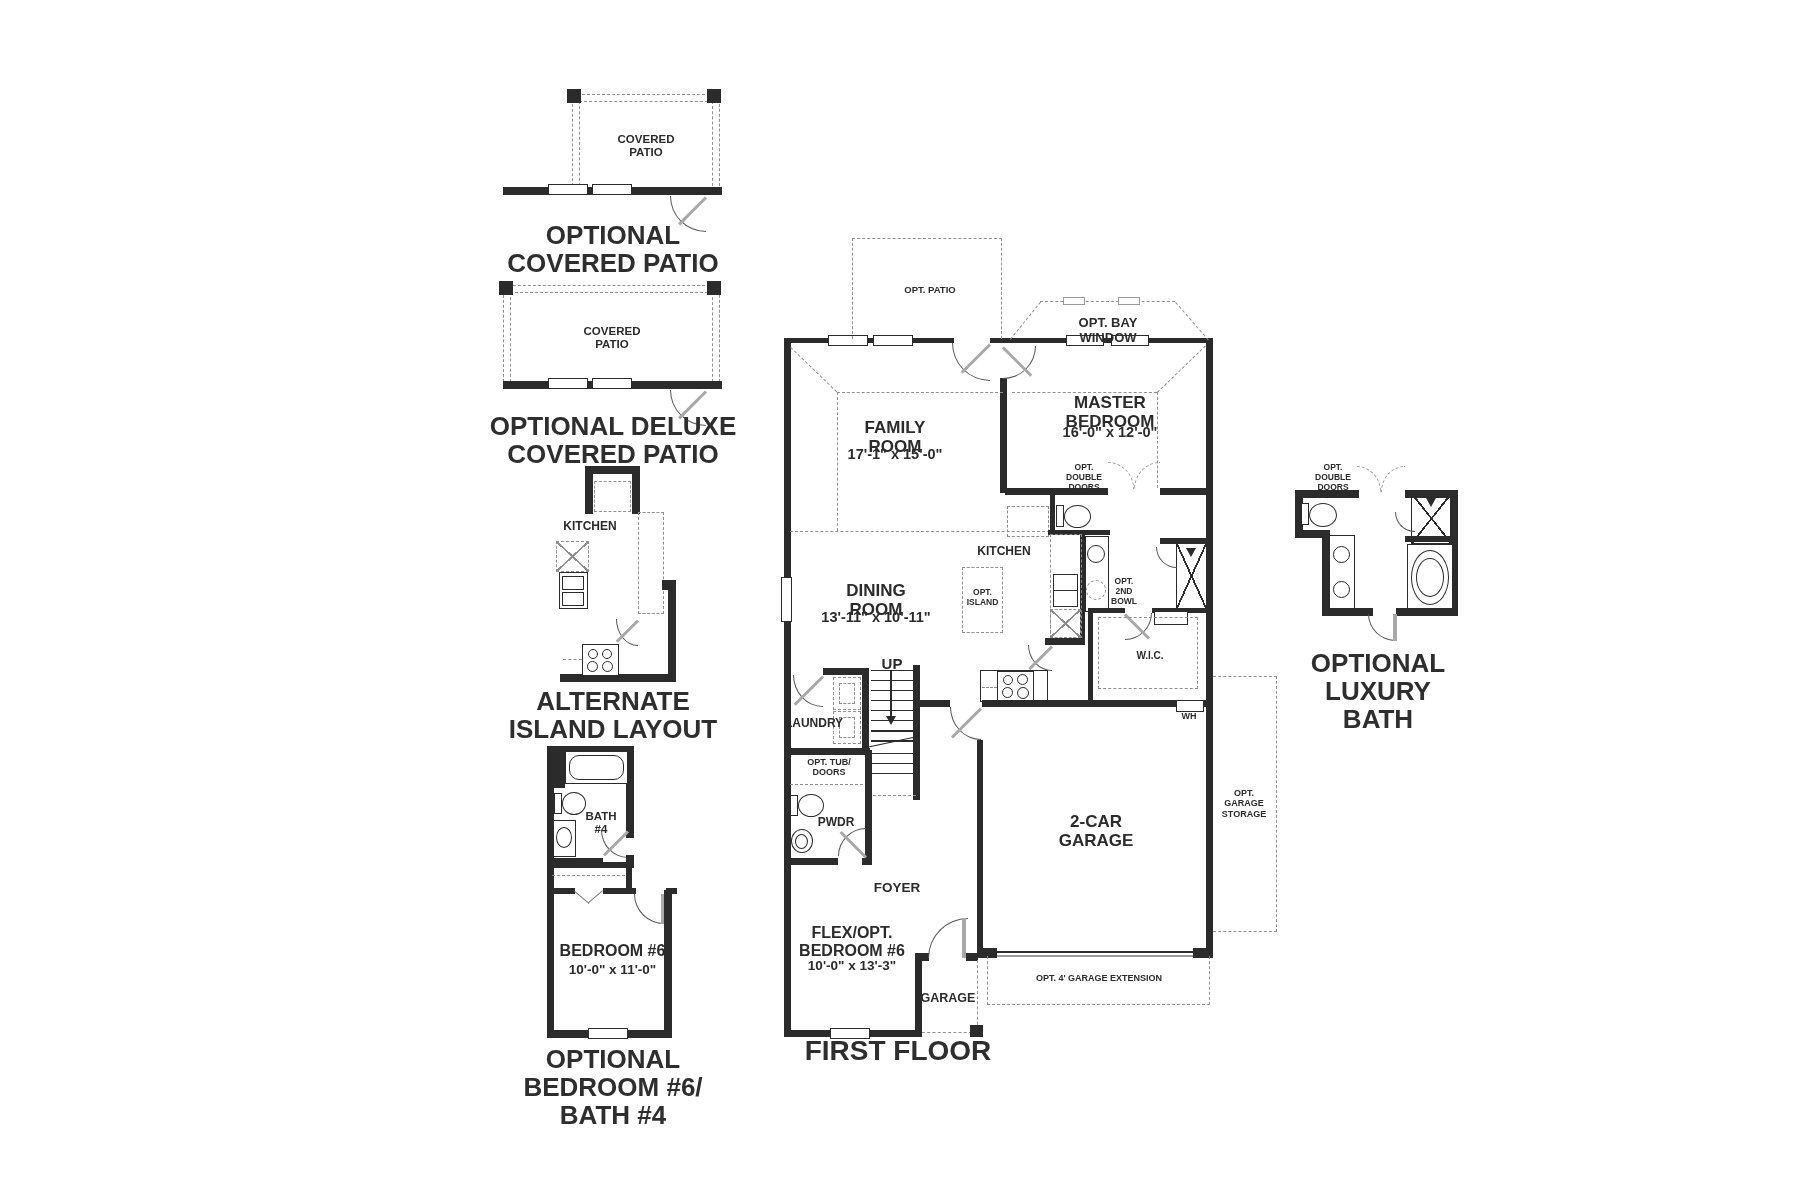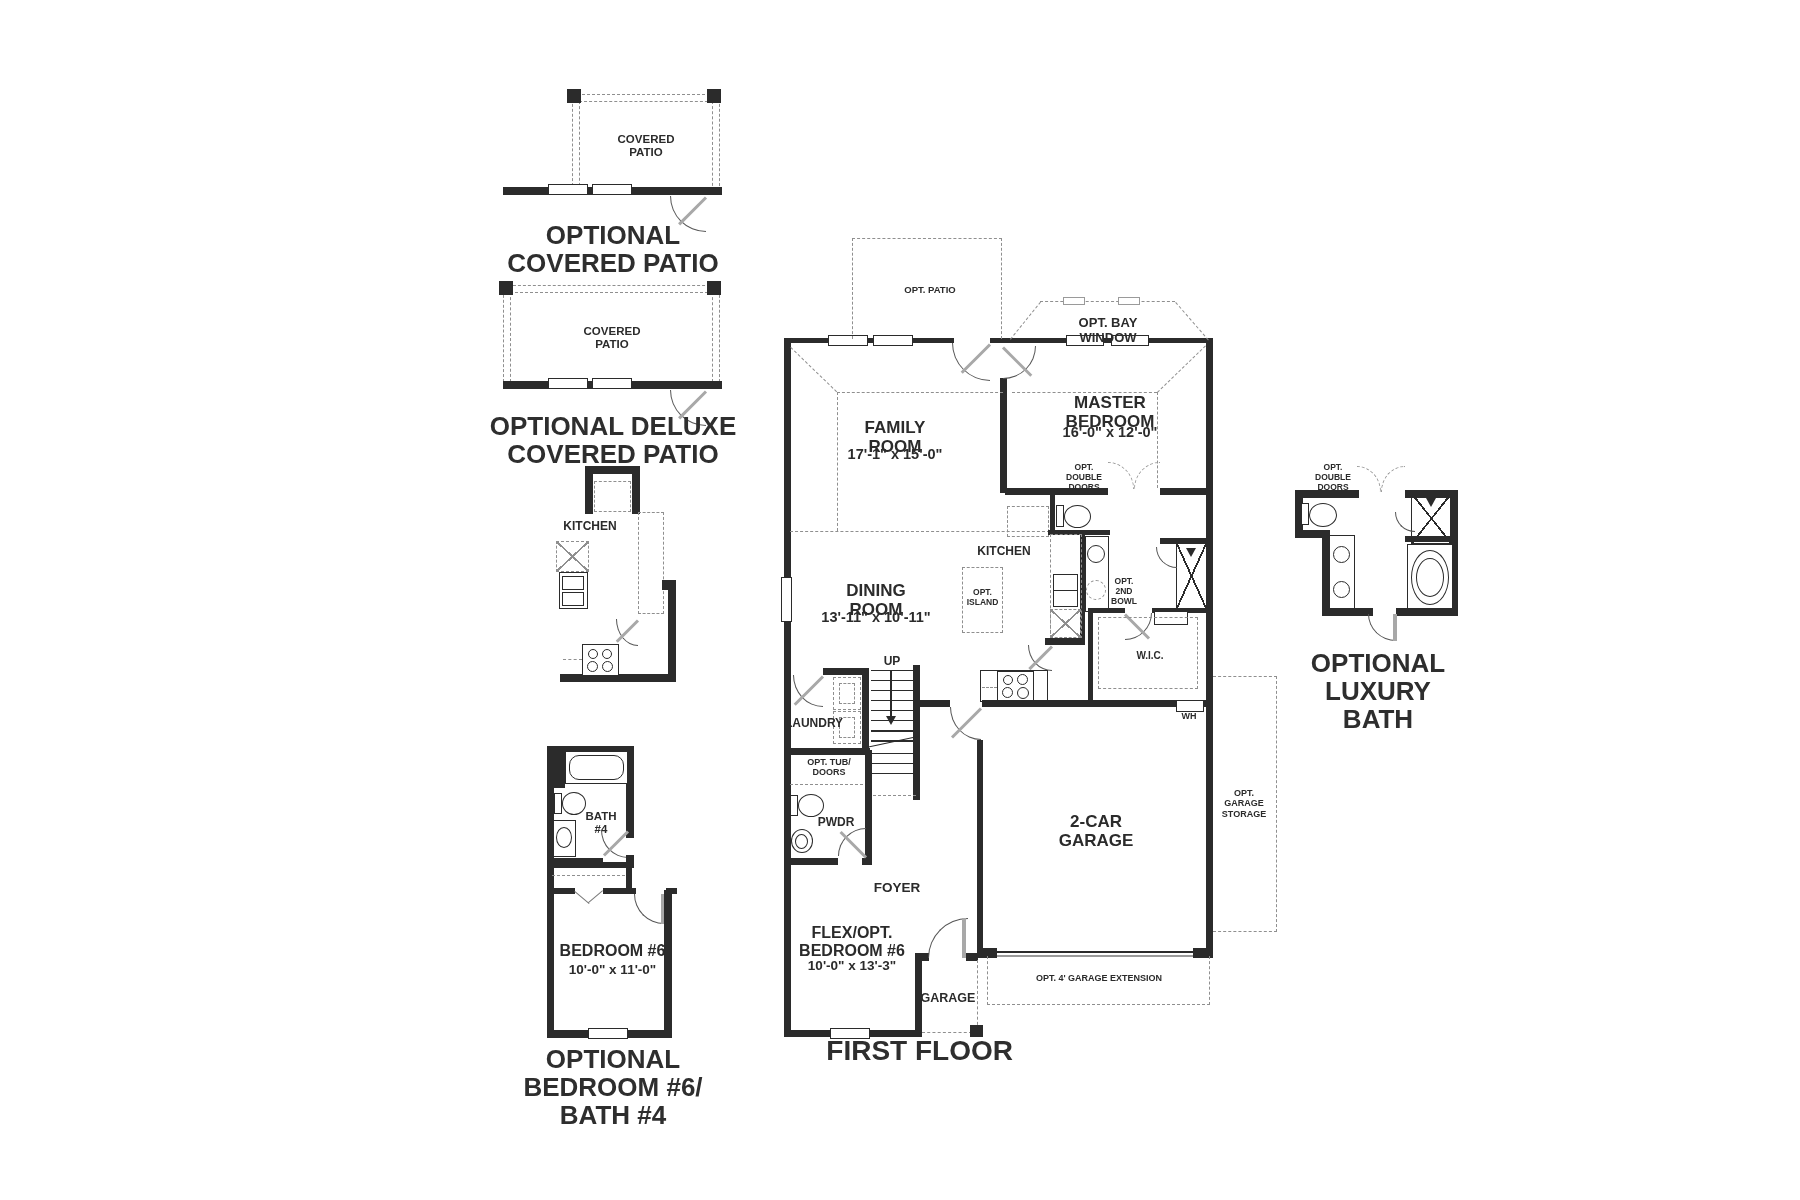--- a/index.html
+++ b/index.html
@@ -96,20 +96,22 @@
   <div class="abs thin" style="left:562px;top:592px;width:22px;height:14px;"></div>
   <div class="abs arc arc-bl" style="left:616px;top:619px;width:22px;height:27px;"></div>
   <div class="abs rleaf" style="left:638px;top:619px;width:30px;transform:rotate(135deg);"></div>
   <div class="abs thin" style="left:582px;top:644px;width:37px;height:32px;"></div>
   <div class="abs circ" style="left:588px;top:649px;width:10px;height:10px;"></div>
   <div class="abs circ" style="left:602px;top:649px;width:10px;height:10px;"></div>
   <div class="abs circ" style="left:587px;top:661px;width:11px;height:11px;"></div>
   <div class="abs circ" style="left:602px;top:661px;width:11px;height:11px;"></div>
   <div class="abs hdash" style="left:563px;top:659px;width:19px;"></div>
   <div class="abs t mid" style="left:544px;top:520px;width:92px;">KITCHEN</div>
+  <div class="abs t cap" style="left:483px;top:687px;width:260px;">ALTERNATE
+ISLAND LAYOUT</div>
 
   <div class="abs w" style="left:547px;top:746px;width:87px;height:8px;"></div>
   <div class="abs w" style="left:547px;top:746px;width:18px;height:42px;"></div>
   <div class="abs w" style="left:547px;top:746px;width:7px;height:292px;"></div>
   <div class="abs w" style="left:626px;top:746px;width:8px;height:92px;"></div>
   <div class="abs thin" style="left:565px;top:751px;width:63px;height:33px;"></div>
   <div class="abs thin" style="left:569px;top:755px;width:55px;height:25px;border-radius:10px;"></div>
   <div class="abs thin" style="left:554px;top:793px;width:8px;height:21px;"></div>
   <div class="abs circ" style="left:562px;top:792px;width:24px;height:23px;"></div>
   <div class="abs thin" style="left:553px;top:820px;width:23px;height:37px;"></div>
@@ -243,21 +245,21 @@
   <div class="abs w" style="left:913px;top:665px;width:7px;height:135px;"></div>
   <div class="abs arc arc-bl" style="left:793px;top:675px;width:30px;height:32px;"></div>
   <div class="abs rleaf" style="left:823px;top:675px;width:40px;transform:rotate(135deg);"></div>
   <div class="abs dash" style="left:833px;top:677px;width:28px;height:33px;"></div>
   <div class="abs dash" style="left:839px;top:683px;width:16px;height:21px;"></div>
   <div class="abs dash" style="left:833px;top:711px;width:28px;height:33px;"></div>
   <div class="abs dash" style="left:839px;top:717px;width:16px;height:21px;"></div>
   <div class="abs t lab" style="left:783px;top:717px;width:62px;">LAUNDRY</div>
   <div class="abs w" style="left:788px;top:748px;width:82px;height:7px;"></div>
 
-  <div class="abs t sm" style="left:878px;top:655px;width:28px;font-size:12px;">UP</div>
+  <div class="abs t sm" style="left:878px;top:655px;width:28px;font-size:15px;">UP</div>
   <div class="abs treads" style="left:871px;top:670px;width:42px;height:78px;"></div>
   <div class="abs w" style="left:890px;top:671px;width:2px;height:46px;"></div>
   <div class="abs" style="left:886px;top:716px;width:0;height:0;border-left:5px solid transparent;border-right:5px solid transparent;border-top:9px solid #2b2b2b;"></div>
   <div class="abs rline" style="left:866px;top:747px;width:54px;transform:rotate(-12deg);"></div>
   <div class="abs treads" style="left:871px;top:753px;width:42px;height:26px;"></div>
   <div class="abs hdash" style="left:868px;top:795px;width:48px;"></div>
 
   <div class="abs t sm" style="left:790px;top:757px;width:78px;font-size:9px;">OPT. TUB/
 DOORS</div>
   <div class="abs hdash" style="left:790px;top:784px;width:78px;"></div>
@@ -308,21 +310,21 @@
   <div class="abs" style="left:997px;top:955px;width:196px;height:1.5px;background:#9a9a9a;"></div>
 
   <div class="abs dash" style="left:1213px;top:676px;width:64px;height:256px;border-left:none;"></div>
   <div class="abs t sm" style="left:1211px;top:788px;width:66px;font-size:9px;">OPT.
 GARAGE
 STORAGE</div>
 
   <div class="abs dash" style="left:987px;top:956px;width:223px;height:49px;border-top:none;"></div>
   <div class="abs t sm" style="left:1018px;top:973px;width:162px;font-size:9px;">OPT. 4' GARAGE EXTENSION</div>
 
-  <div class="abs t cap" style="left:783px;top:1036px;width:230px;text-align:right;font-size:28px;">FIRST FLOOR</div>
+  <div class="abs t cap" style="left:783px;top:1036px;width:230px;text-align:center;font-size:28px;">FIRST FLOOR</div>
 
   <div class="abs w" style="left:1295px;top:490px;width:64px;height:8px;"></div>
   <div class="abs w" style="left:1405px;top:490px;width:53px;height:8px;"></div>
   <div class="abs arc d arc-tr" style="left:1357px;top:466px;width:24px;height:26px;"></div>
   <div class="abs arc d arc-tl" style="left:1381px;top:466px;width:24px;height:26px;"></div>
   <div class="abs t xs" style="left:1307px;top:463px;width:52px;">OPT.
 DOUBLE
 DOORS</div>
   <div class="abs w" style="left:1295px;top:490px;width:8px;height:48px;"></div>
   <div class="abs w" style="left:1295px;top:530px;width:35px;height:8px;"></div>

